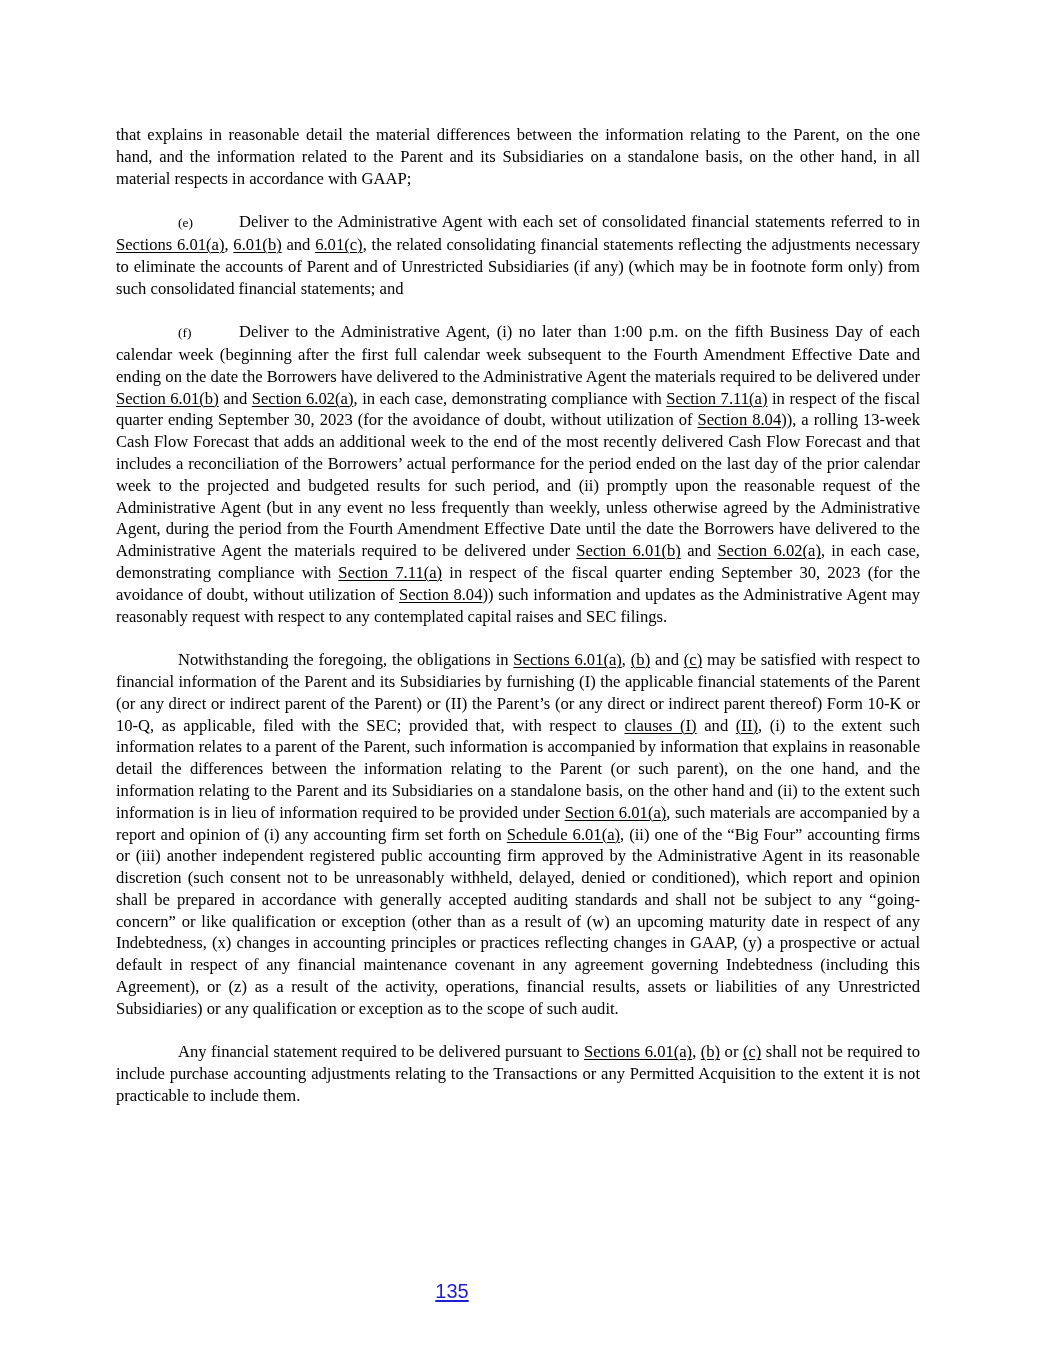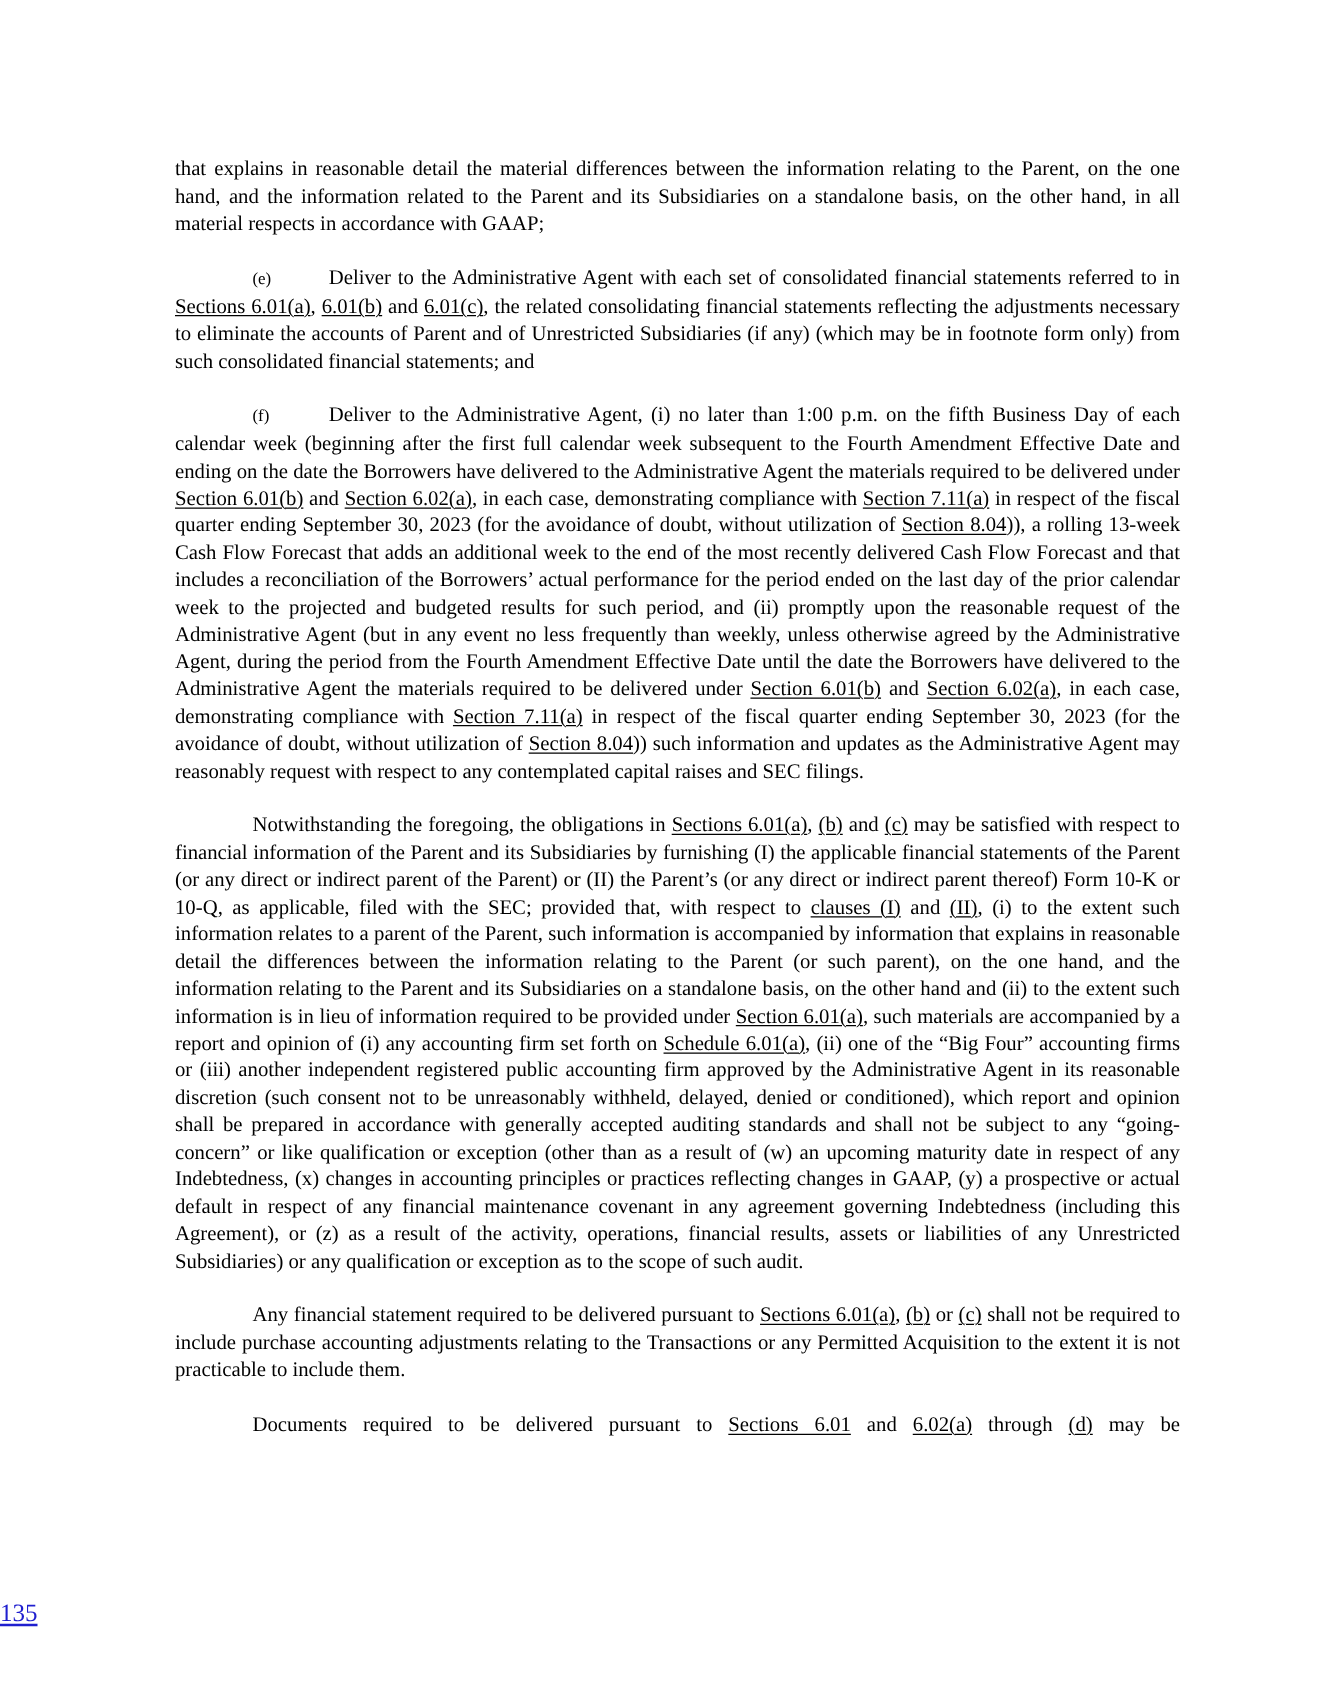--- a/index.html
+++ b/index.html
@@ -10,21 +10,21 @@
   body {
     width: 1055px;
     height: 1365px;
     position: relative;
     overflow: hidden;
     font-family: "Liberation Serif", "DejaVu Serif", serif;
     color: #000000;
   }
   .page {
     position: absolute;
-    left: 140px;
+    left: 116px;
     top: 124px;
     width: 804px;
   }
   p {
     margin: 0 0 21.8px 0;
     font-size: 16.6px;
     line-height: 21.8px;
     text-align: justify;
   }
   p.indent {
@@ -44,21 +44,22 @@
     text-underline-offset: 2px;
     text-decoration-thickness: 1px;
   }
   .i {
   }
   .page-number {
     position: absolute;
     left: 0;
     width: 904px;
     top: 1279px;
-    font-family: Liberation Serif, serif;
+    text-align: center;
+    font-family: Liberation Sans, sans-serif;
     font-size: 20px;
     line-height: 24px;
   }
   .page-number a {
     color: #1f1fcf;
     text-decoration: underline;
     text-underline-offset: 2px;
   }
 </style>
 </head>
@@ -69,19 +70,18 @@
   <p><span>that explains in reasonable detail the material differences between the information relating to the Parent, on the one hand, and the information related to the Parent and its Subsidiaries on a standalone basis, on the other hand, in all material respects in accordance with GAAP;</span></p>
 
   <p class="item"><span class="label">(e)</span><span>Deliver to the Administrative Agent with each set of consolidated financial statements referred to in </span><span class="u">Sections 6.01(a)</span><span>, </span><span class="u">6.01(b)</span><span> and </span><span class="u">6.01(c)</span><span>, the related consolidating financial statements reflecting the adjustments necessary to eliminate the accounts of Parent and of Unrestricted Subsidiaries (if any) (which may be in footnote form only) from such consolidated financial statements; and</span></p>
 
   <p class="item"><span class="label">(f)</span><span>Deliver to the Administrative Agent, (i) no later than 1:00 p.m. on the fifth Business Day of each calendar week (beginning after the first full calendar week subsequent to the Fourth Amendment Effective Date and ending on the date the Borrowers have delivered to the Administrative Agent the materials required to be delivered under </span><span class="u">Section 6.01(b)</span><span> and </span><span class="u">Section 6.02(a)</span><span>, in each case, demonstrating compliance with </span><span class="u">Section 7.11(a)</span><span> in respect of the fiscal quarter ending September 30, 2023 (for the avoidance of doubt, without utilization of </span><span class="u">Section 8.04</span><span>)), a rolling 13-week Cash Flow Forecast that adds an additional week to the end of the most recently delivered Cash Flow Forecast and that includes a reconciliation of the Borrowers’ actual performance for the period ended on the last day of the prior calendar week to the projected and budgeted results for such period, and (ii) promptly upon the reasonable request of the Administrative Agent (but in any event no less frequently than weekly, unless otherwise agreed by the Administrative Agent, during the period from the Fourth Amendment Effective Date until the date the Borrowers have delivered to the Administrative Agent the materials required to be delivered under </span><span class="u">Section 6.01(b)</span><span> and </span><span class="u">Section 6.02(a)</span><span>, in each case, demonstrating compliance with </span><span class="u">Section 7.11(a)</span><span> in respect of the fiscal quarter ending September 30, 2023 (for the avoidance of doubt, without utilization of </span><span class="u">Section 8.04</span><span>)) such information and updates as the Administrative Agent may reasonably request with respect to any contemplated capital raises and SEC filings.</span></p>
 
   <p class="indent"><span>Notwithstanding the foregoing, the obligations in </span><span class="u">Sections 6.01(a)</span><span>, </span><span class="u">(b)</span><span> and </span><span class="u">(c)</span><span> may be satisfied with respect to financial information of the Parent and its Subsidiaries by furnishing (I) the applicable financial statements of the Parent (or any direct or indirect parent of the Parent) or (II) the Parent’s (or any direct or indirect parent thereof) Form 10-K or 10-Q, as applicable, filed with the SEC; </span><span class="i">provided</span><span> that, with respect to </span><span class="u">clauses (I)</span><span> and </span><span class="u">(II)</span><span>, (i) to the extent such information relates to a parent of the Parent, such information is accompanied by information that explains in reasonable detail the differences between the information relating to the Parent (or such parent), on the one hand, and the information relating to the Parent and its Subsidiaries on a standalone basis, on the other hand and (ii) to the extent such information is in lieu of information required to be provided under </span><span class="u">Section 6.01(a)</span><span>, such materials are accompanied by a report and opinion of (i) any accounting firm set forth on </span><span class="u">Schedule 6.01(a)</span><span>, (ii) one of the “Big Four” accounting firms or (iii) another independent registered public accounting firm approved by the Administrative Agent in its reasonable discretion (such consent not to be unreasonably withheld, delayed, denied or conditioned), which report and opinion shall be prepared in accordance with generally accepted auditing standards and shall not be subject to any “going-concern” or like qualification or exception (other than as a result of (w) an upcoming maturity date in respect of any Indebtedness, (x) changes in accounting principles or practices reflecting changes in GAAP, (y) a prospective or actual default in respect of any financial maintenance covenant in any agreement governing Indebtedness (including this Agreement), or (z) as a result of the activity, operations, financial results, assets or liabilities of any Unrestricted Subsidiaries) or any qualification or exception as to the scope of such audit.</span></p>
 
   <p class="indent"><span>Any financial statement required to be delivered pursuant to </span><span class="u">Sections 6.01(a)</span><span>, </span><span class="u">(b)</span><span> or </span><span class="u">(c)</span><span> shall not be required to include purchase accounting adjustments relating to the Transactions or any Permitted Acquisition to the extent it is not practicable to include them.</span></p>
 
-  <p class="indent" style="text-align: justify; text-align-last: justify;"><span>Documents required to be delivered pursuant to </span><span class="u">Sections 6.01</span><span> and </span><span class="u">6.02(a)</span><span> through </span><span class="u">(d)</span><span> may be</span></p>
 
 </div>
 
 <div class="page-number">
   <a>135</a>
 </div>
 
 </body></html>

